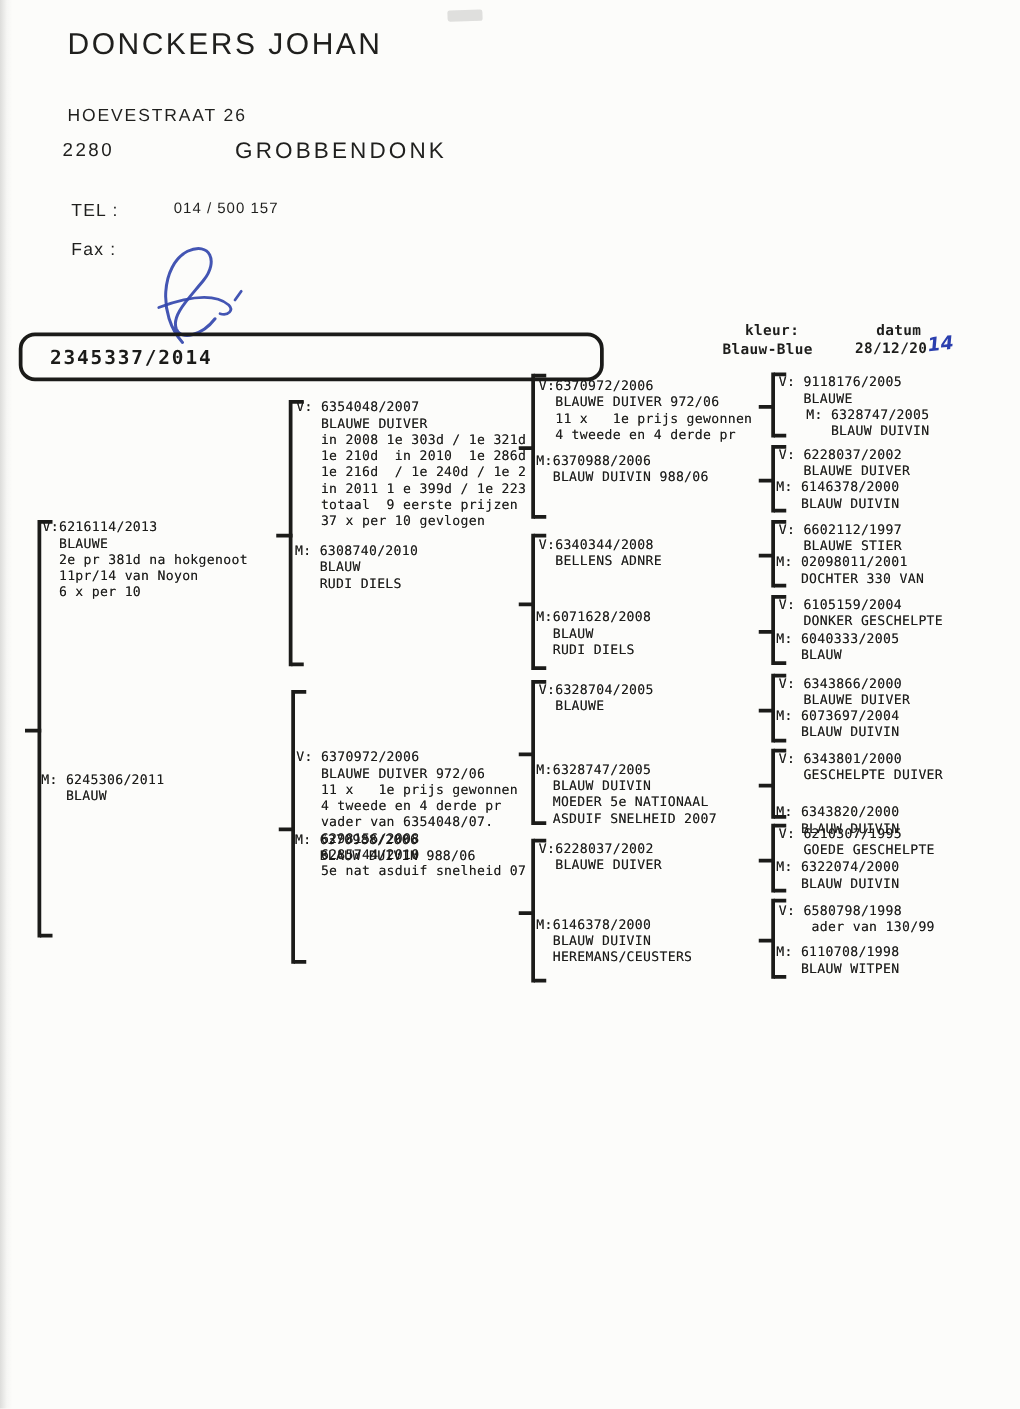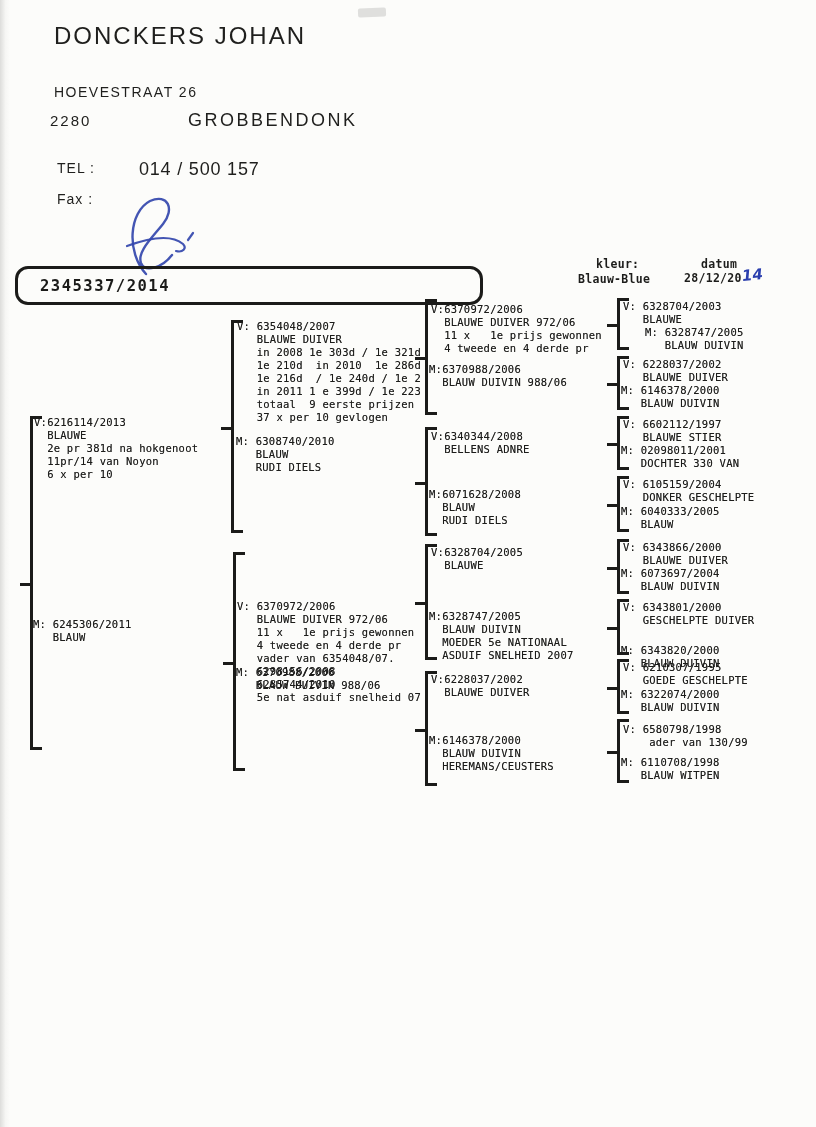--- a/index.html
+++ b/index.html
@@ -13,21 +13,21 @@
     background:linear-gradient(90deg,#dddddb 0%,rgba(240,240,238,.5) 55%,rgba(252,252,250,0) 100%);}
   .scan-smudge{position:absolute;left:358px;top:8px;width:28px;height:9px;background:#c7c7c4;opacity:.55;border-radius:2px;transform:rotate(-2deg);}
 
   
   .hdr{position:absolute;color:#1f1f1d;font-weight:normal;white-space:nowrap;}
   .hdr-name{left:54px;top:22px;font-size:24px;letter-spacing:2px;}
   .hdr-street{left:54px;top:84px;font-size:14px;letter-spacing:1.5px;}
   .hdr-postal{left:50px;top:112px;font-size:15px;letter-spacing:2px;}
   .hdr-city{left:144px;top:110px;font-size:18px;letter-spacing:2.5px;margin-left:44px;}
   .hdr-tel-label{left:57px;top:160px;font-size:14px;letter-spacing:1px;}
-  .hdr-tel-value{left:139px;top:159px;font-size:18px;letter-spacing:.8px;}
+  .hdr-tel-value{left:139px;top:159px;font-size:12px;letter-spacing:.8px;}
   .hdr-fax-label{left:57px;top:191px;font-size:14px;letter-spacing:1px;}
 
   .signature{position:absolute;left:116px;top:194px;}
 
   
   .ring-box{position:absolute;left:15px;top:266px;width:462px;height:33px;
     border:3px solid #1b1b19;border-radius:13px;display:flex;align-items:center;background:transparent;}
   .ring-box span{font-family:"DejaVu Sans Mono",monospace;font-weight:bold;font-size:15.5px;
     letter-spacing:1.5px;color:#1b1b19;padding-left:22px;}
 
@@ -125,21 +125,21 @@
   BLAUWE</div>
     <div class="node" style="left: 429px; top: 610px;">M:6328747/2005
   BLAUW DUIVIN
   MOEDER 5e NATIONAAL
   ASDUIF SNELHEID 2007</div>
     <div class="node" style="left: 431px; top: 673px;">V:6228037/2002
   BLAUWE DUIVER</div>
     <div class="node" style="left: 429px; top: 734px;">M:6146378/2000
   BLAUW DUIVIN
   HEREMANS/CEUSTERS</div>
-    <div class="node" style="left: 623px; top: 300px;">V: 6328704/2003
+    <div class="node" style="left: 623px; top: 300px;">V: 9118176/2005
    BLAUWE</div>
     <div class="node" style="left: 621px; top: 326px; padding-left: 24px;">M: 6328747/2005
    BLAUW DUIVIN</div>
     <div class="node" style="left: 623px; top: 358px;">V: 6228037/2002
    BLAUWE DUIVER</div>
     <div class="node" style="left: 621px; top: 384px;">M: 6146378/2000
    BLAUW DUIVIN</div>
     <div class="node" style="left: 623px; top: 418px;">V: 6602112/1997
    BLAUWE STIER</div>
     <div class="node" style="left: 621px; top: 444px;">M: 02098011/2001

